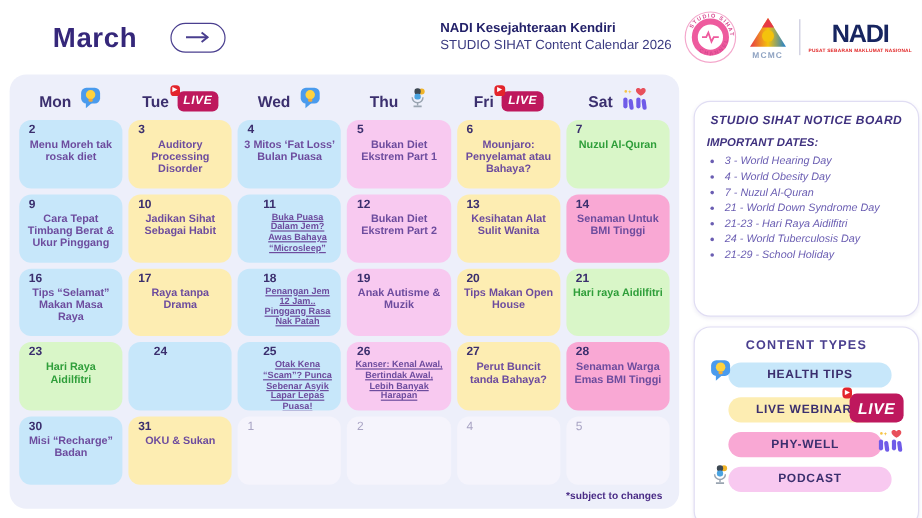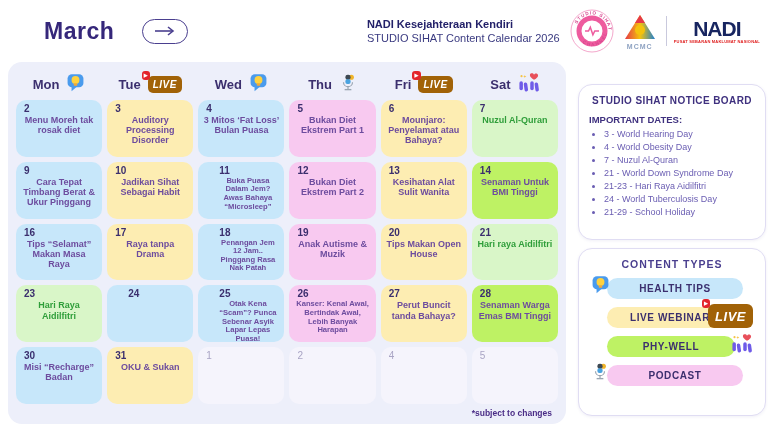--- a/index.html
+++ b/index.html
@@ -16,50 +16,50 @@
   .sub .l2{font-size:11px;color:#3a3a80;line-height:1.3;}
   .logos{display:flex;align-items:center;gap:7px;padding-right:4px;}
   .mcmc{display:flex;flex-direction:column;align-items:center;}
   .mcmc-txt{font-size:7px;font-weight:700;color:#8fa3c2;letter-spacing:1px;margin-top:-2px;}
   .logo-div{width:1px;height:30px;background:#c9c9dd;}
   .nadi{display:flex;flex-direction:column;align-items:center;line-height:1;}
   .nadi-word{font-size:21px;font-weight:800;color:#172560;letter-spacing:-1px;}
   .nadi-tag{font-size:4px;font-weight:700;color:#e02020;letter-spacing:.2px;margin-top:1px;white-space:nowrap;}
 
   
-  .live-badge{position:relative;display:inline-block;background:#a16207;color:#fff;font-weight:800;font-size:10px;line-height:1;padding:4px 5px 3px;border-radius:5px;letter-spacing:.5px;font-style:italic;}
+  .live-badge{position:relative;display:inline-block;background:#be185d;color:#fff;font-weight:800;font-size:10px;line-height:1;padding:4px 5px 3px;border-radius:5px;letter-spacing:.5px;font-style:italic;}
   .live-badge .play{position:absolute;top:-5px;left:-6px;background:#e3242b;color:#fff;font-size:5px;line-height:1;padding:2px 2px;border-radius:3px;font-style:normal;}
   .live-badge.lg{font-size:13px;padding:6px 7px 5px;border-radius:6px;}
 
   
   .cal-panel{position:absolute;left:8px;top:62px;width:558px;height:362px;background:#edeffa;border-radius:14px;padding:6px 8px 4px;}
   .day-row{display:grid;grid-template-columns:repeat(6,1fr);gap:5px;height:32px;}
   .day-head{display:flex;align-items:center;justify-content:center;gap:7px;}
   .day-lbl{font-size:13px;font-weight:700;color:#3b2f6e;}
   .cal-grid{display:grid;grid-template-columns:repeat(6,1fr);grid-template-rows:repeat(5,1fr);gap:5px;height:304px;}
   .cell{border-radius:10px;padding:2px 3px;display:flex;flex-direction:column;overflow:hidden;cursor:pointer;}
   .cell-num{font-size:10px;font-weight:700;color:#3b2f6e;padding:2px 0 0 5px;line-height:1;}
   .cell-text{flex:1;text-align:center;font-size:9px;font-weight:600;color:#6d4c9e;line-height:1.13;padding:1px 2px 0;}
   .t-health{background:#c7e7fa;}
   .t-health-sm{background:#c7e7fa;padding-left:16px;}
   .t-webinar{background:#fdedb2;}
   .t-podcast{background:#f8c9f0;}
   .t-podcast-sm{background:#f8c9f0;}
-  .t-phywell{background:#bef264;}
+  .t-phywell{background:#f9a8d4;}
   .t-holiday{background:#d9f6c8;}
   .t-holiday .cell-text{color:#2f9e3a;font-weight:800;}
   .t-muted{background:#f5f4fc;}
   .t-muted .cell-num{color:#a9a4c4;font-weight:400;}
-  .t-health-sm .cell-text,.t-podcast-sm .cell-text{font-size:7.6px;}
+  .t-health-sm .cell-text,.t-podcast-sm .cell-text{font-size:7.6px;text-decoration:underline;}
   .footnote{text-align:right;font-size:8.5px;font-weight:700;color:#4a2c86;padding:4px 6px 0 0;}
 
   
   .sidebar{position:absolute;left:578px;top:84px;width:188px;}
   .card{background:#fff;border:1.5px solid #e0ddf3;border-radius:14px;box-shadow:0 1px 3px rgba(80,70,150,.08);}
-  .notice{height:156px;padding:10px 10px 8px;}
+  .notice{height:180px;padding:10px 10px 8px;font-style:italic;}
   .notice-title{text-align:center;font-size:10px;font-weight:700;color:#3f317f;letter-spacing:.4px;margin-bottom:8px;}
   .notice-head{font-size:9.5px;font-weight:700;color:#3f317f;margin-bottom:3px;}
   .notice-list{margin:0;padding-left:15px;}
   .notice-list li{font-size:9px;color:#6a5db2;line-height:1.45;}
   .ct-card{margin-top:8px;height:168px;padding:9px 10px 6px;}
   .ct-title{text-align:center;font-size:10.5px;font-weight:700;color:#4a3f8f;letter-spacing:1px;margin-bottom:8px;}
   .ct-row{position:relative;height:21px;margin:8px 6px 8px 10px;}
   .ct-pill{position:absolute;top:0;bottom:0;left:8px;right:6px;border-radius:11px;display:flex;align-items:center;justify-content:center;}
   .ct-pill span{font-size:10px;font-weight:700;color:#3b2f6e;letter-spacing:.6px;}
   .ct-icon{position:absolute;z-index:2;}

